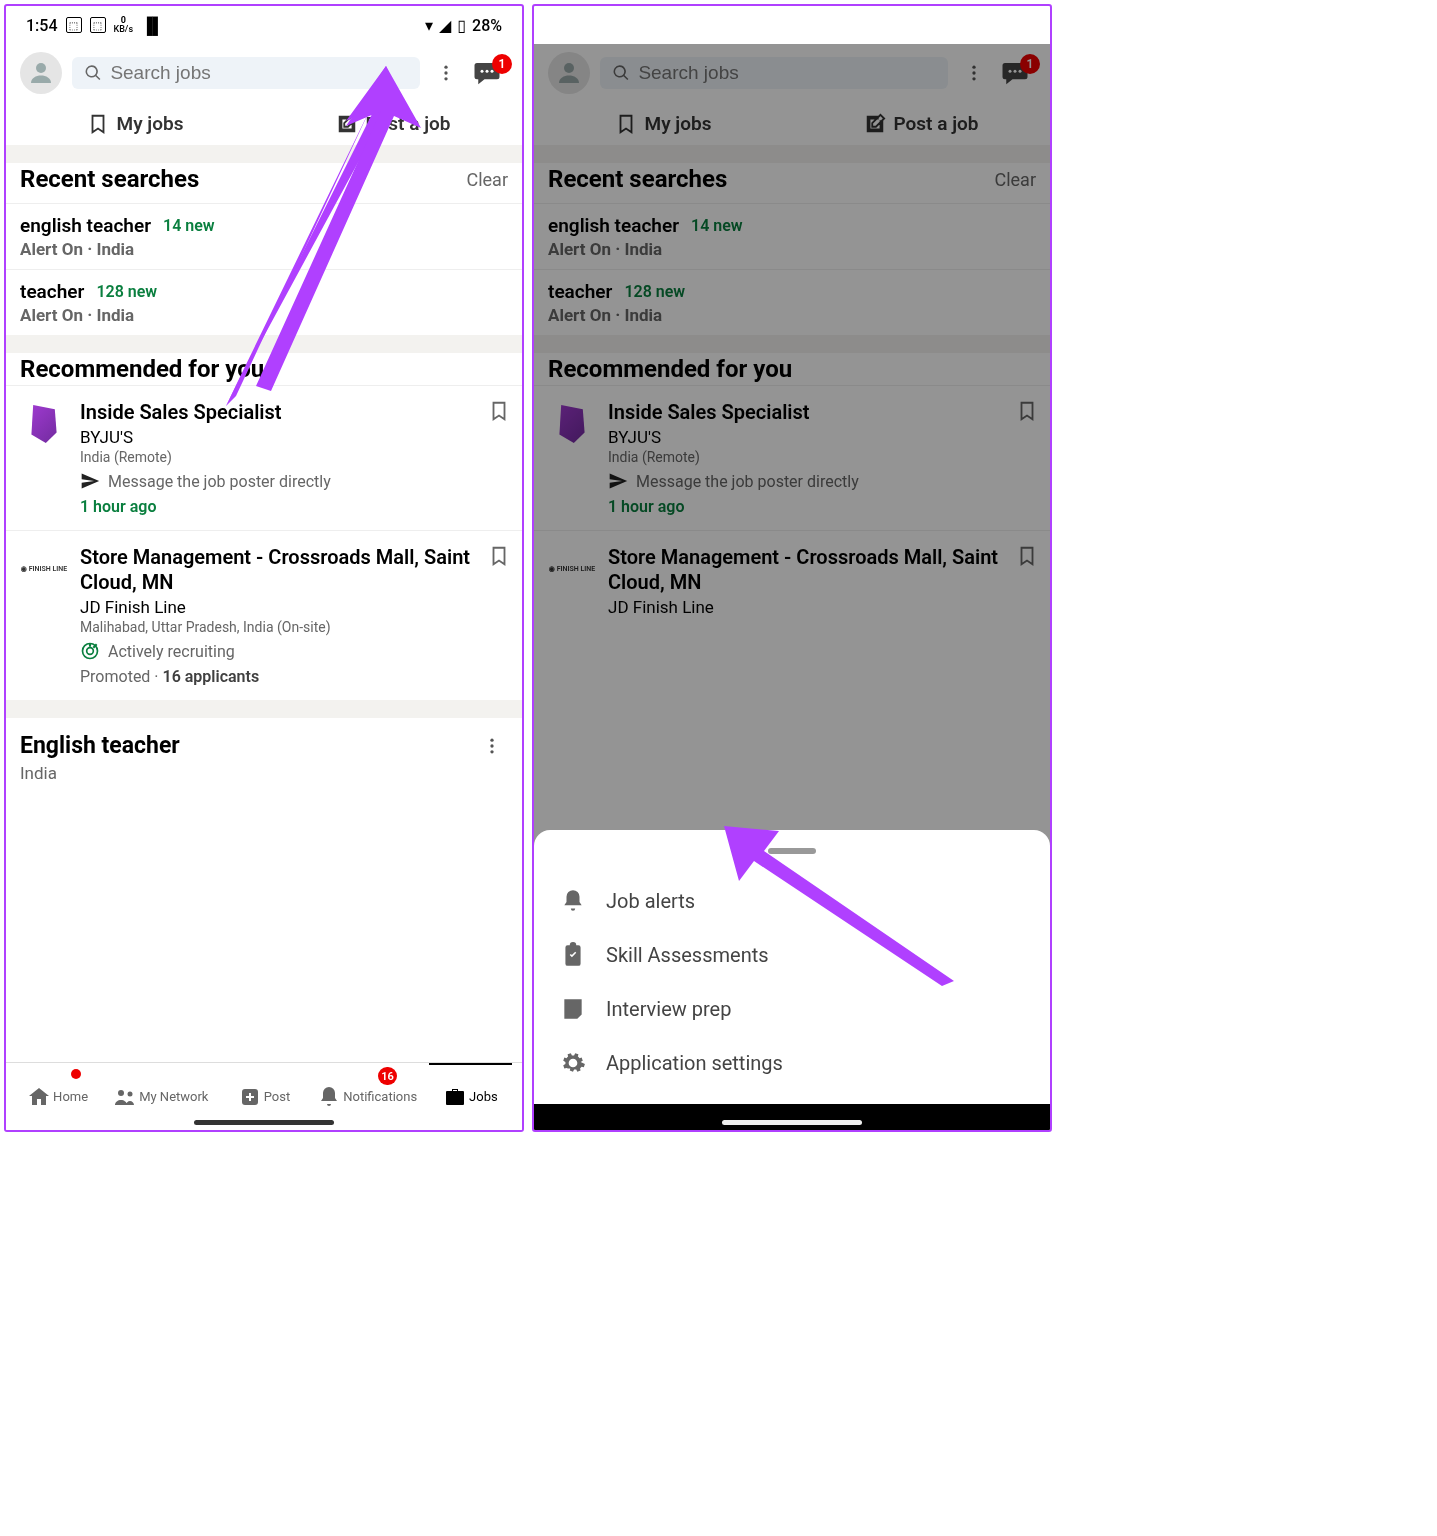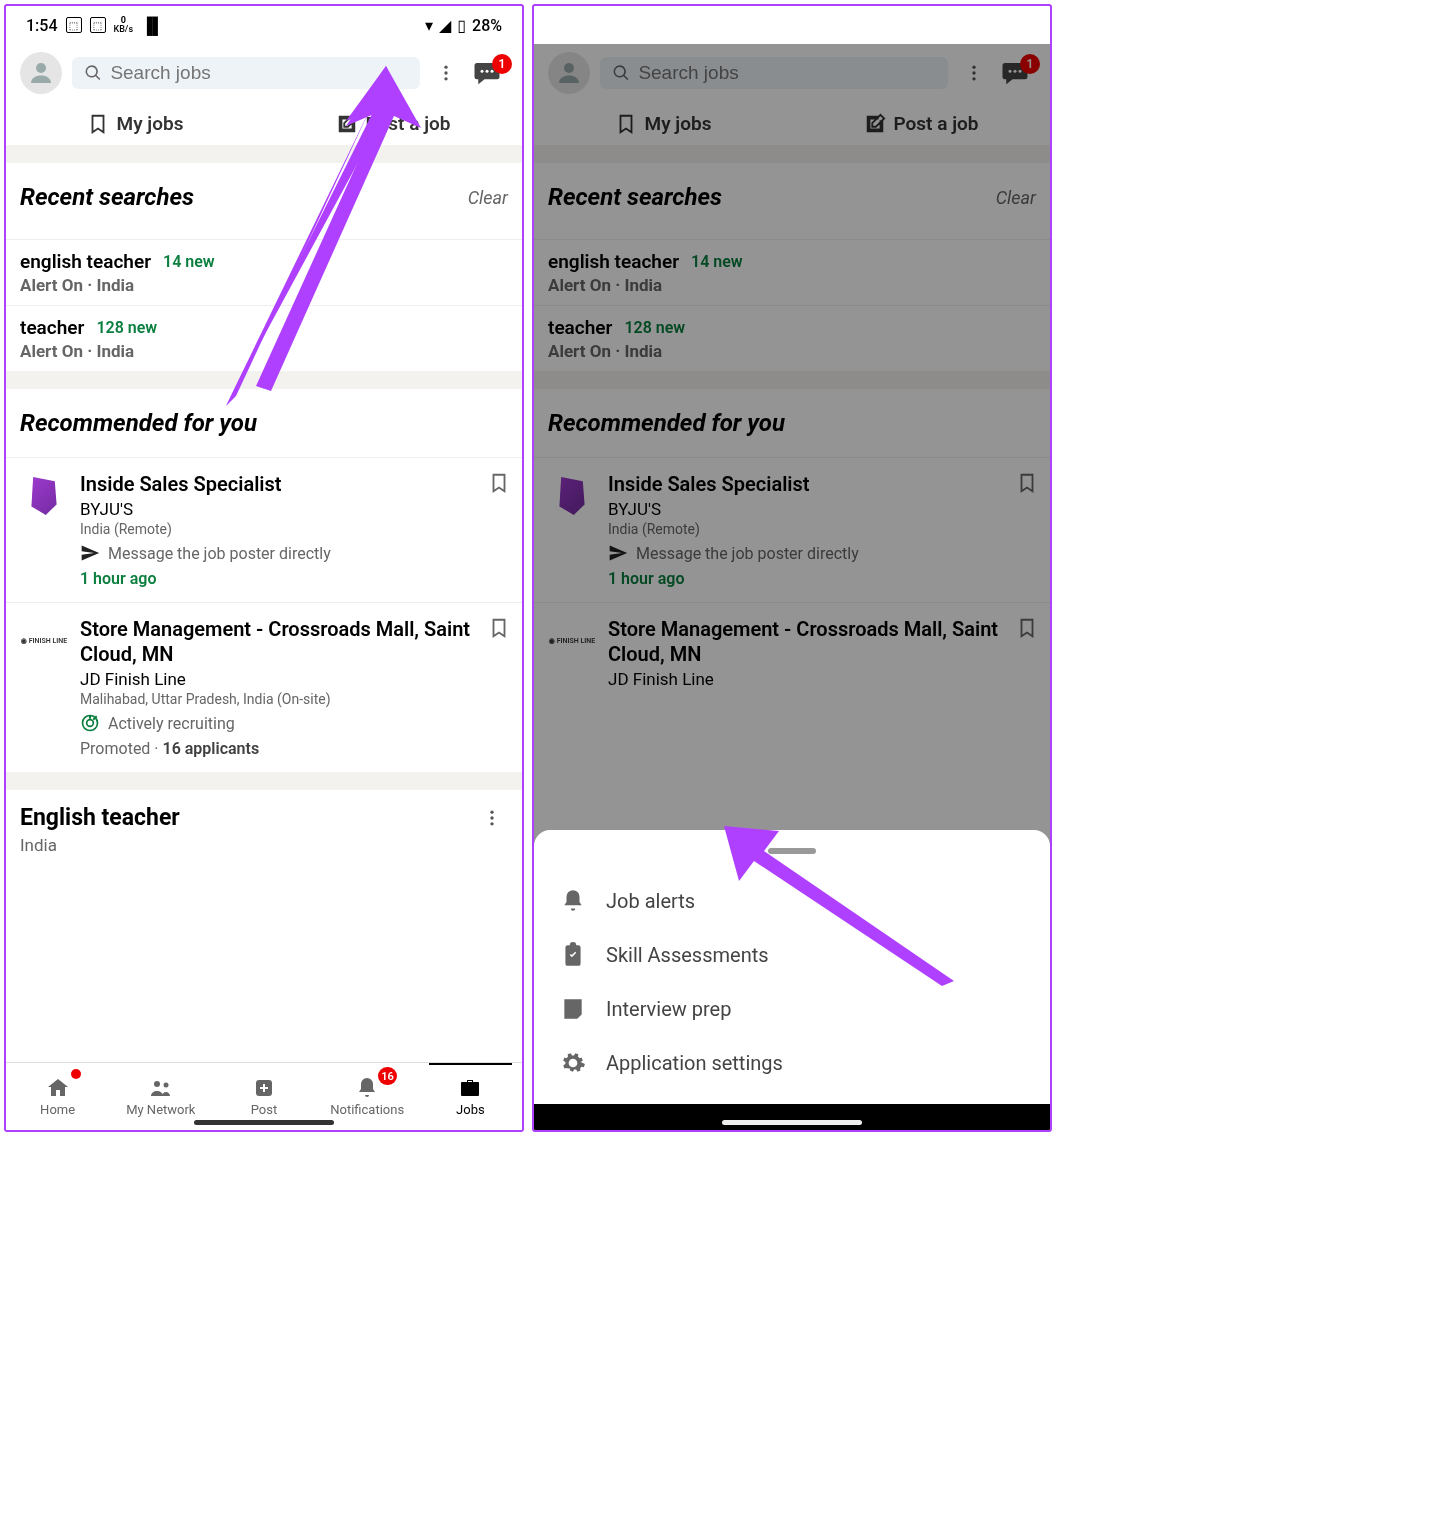--- a/index.html
+++ b/index.html
@@ -47,21 +47,21 @@
   .searchbox svg{width:20px;height:20px;fill:#666;}
   .dots-btn{width:32px;display:flex;align-items:center;justify-content:center;}
   .dots-btn svg{width:20px;height:20px;fill:#555;}
   .msg-btn{position:relative;width:36px;display:flex;align-items:center;}
   .msg-btn svg{width:30px;height:30px;fill:#444;}
   .badge{position:absolute;top:-4px;right:-4px;width:20px;height:20px;border-radius:50%;background:#e00;color:#fff;font-size:12px;font-weight:600;display:flex;align-items:center;justify-content:center;}
   .tab-row{display:flex;}
   .tab-btn{flex:1;display:flex;align-items:center;justify-content:center;gap:8px;padding:10px 0;font-size:19px;font-weight:600;color:#333;}
   .tab-btn svg{width:22px;height:22px;stroke:#333;fill:none;stroke-width:2;}
   .gap{height:18px;background:#f3f2ef;}
-  .section{padding:20px 14px;font-style:italic;}
+  .section{padding:2px 14px;}
   .section-header{display:flex;justify-content:space-between;align-items:center;margin-bottom:8px;}
   .section-title{font-size:24px;font-weight:700;}
   .clear{color:#666;font-size:18px;}
   .search-item{padding:10px 14px;border-top:1px solid #eee;}
   .search-line1{display:flex;align-items:center;gap:12px;font-size:19px;}
   .search-term{font-weight:600;}
   .new-count{color:#0a7f3f;font-weight:600;font-size:16px;}
   .search-sub{color:#666;font-size:17px;margin-top:2px;font-weight:bold;}
   .job-item{display:flex;gap:12px;padding:14px 14px;border-top:1px solid #eee;}
   .job-logo{width:48px;height:48px;flex-shrink:0;display:flex;align-items:center;justify-content:center;font-size:9px;font-weight:600;}
@@ -76,21 +76,21 @@
   .promoted{font-size:16px;color:#666;margin-top:6px;}
   .applicants{color:#404040;font-weight:600;text-align:right;}
   .bmk{width:20px;flex-shrink:0;}
   .show-all{text-align:center;padding:16px 0;font-size:19px;font-weight:600;color:#0a66c2;}
   .show-all span:after{content:' →';}
   .alert-sec{padding:14px;}
   .alert-row{display:flex;justify-content:space-between;align-items:center;}
   .alert-title{font-size:23px;font-weight:700;}
   .alert-sub{color:#666;font-size:17px;margin-top:4px;}
   .nav-bar{position:absolute;bottom:0;left:0;right:0;height:68px;display:flex;border-top:1px solid #ddd;background:#fff;}
-  .nav-item{flex:1;display:flex;flex-direction:column;align-items:center;justify-content:center;gap:2px;position:relative;color:#666;}
+  .nav-item{flex:1;display:flex;flex-direction:row;align-items:center;justify-content:center;gap:2px;position:relative;color:#666;}
   .nav-item.active{color:#000;}
   .nav-item.active:before{content:'';position:absolute;top:0;left:10%;right:10%;height:2px;background:#000;}
   .nav-label{font-size:13px;}
   .nav-badge{position:absolute;top:4px;right:22px;min-width:18px;height:18px;border-radius:9px;background:#e00;color:#fff;font-size:11px;font-weight:600;display:flex;align-items:center;justify-content:center;padding:0 3px;}
   .nav-dot{position:absolute;top:6px;right:28px;width:10px;height:10px;border-radius:50%;background:#e00;}
   .nav-item svg{width:24px;height:24px;fill:currentColor;}
   .homebar{position:absolute;bottom:5px;left:50%;transform:translateX(-50%);width:140px;height:5px;background:#333;border-radius:3px;}
   
   .arrow{position:absolute;pointer-events:none;}
   .arrow svg{fill:#b040ff;}

